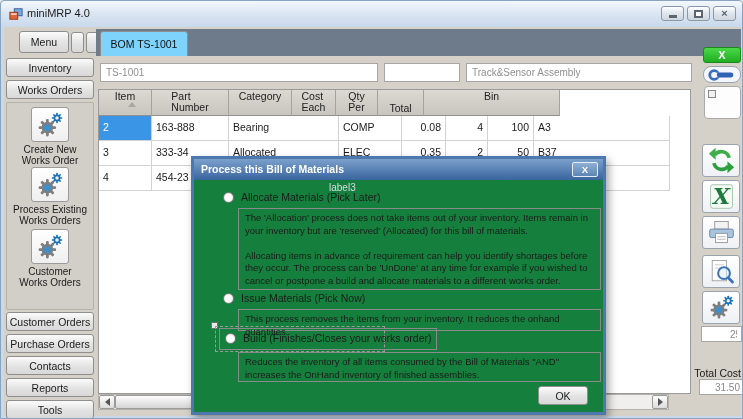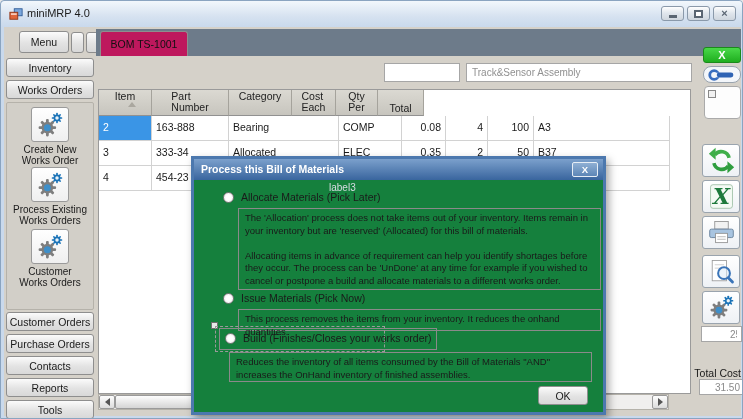--- a/index.html
+++ b/index.html
@@ -17,21 +17,21 @@
   .winbtn { width:23px; height:15px; border:1px solid #8a99aa; border-radius:3px;
     background:linear-gradient(#fefefe,#dfe5ec 50%,#cfd6de); display:flex; align-items:center; justify-content:center; }
   .glyph-min { width:8px; height:3px; background:#5a6572; margin-top:5px; }
   .glyph-max { width:9px; height:8px; border:2px solid #5a6572; background:#fff; }
   .glyph-x { font-size:11px; font-weight:bold; color:#5a6572; line-height:1; }
   
   .client { left:3px; top:26px; width:737px; height:389px; background:#d5d1c9; }
   .btn { border:1px solid #8e8e8e; border-radius:3px; font-size:10.5px; color:#1a1a1a;
     background:linear-gradient(#fbfbfb,#e3e3e3 55%,#d8d8d8); display:flex; align-items:center; justify-content:center; }
   .tabstrip { left:95px; top:28px; width:645px; height:27px; background:#6d7b8a; }
-  .tab-active { left:4px; top:2px; width:88px; height:25px; background:#be185d;
+  .tab-active { left:4px; top:2px; width:88px; height:25px; background:#7dd3fc;
     border:1px solid #8e8e8e; border-bottom:none; border-radius:3px 3px 0 0;
     font-size:10.5px; color:#111; display:flex; align-items:center; justify-content:center; }
   .field { border:1px solid #a6a6a6; background:#fff; font-size:10px; color:#909090;
     padding:0 5px; font-family:"Liberation Sans", sans-serif; }
   
   .sbtn { left:5px; width:88px; height:19px; }
   .toolpanel { left:5px; top:101px; width:88px; height:208px; background:#d2cfc8;
     border:1px solid #b5b2aa; border-radius:2px; }
   .iconbtn { left:30px; width:38px; height:35px; background:linear-gradient(#ffffff,#efefef);
     border:1px solid #9a9a9a; border-radius:3px; display:flex; align-items:center; justify-content:center; }
@@ -202,37 +202,39 @@
   </div>
   <div class="abs iconcap" style="top:265px">Customer
 Works Orders</div>
 
   <div class="abs btn sbtn" style="top:311px">Customer Orders</div>
   <div class="abs btn sbtn" style="top:333px">Purchase Orders</div>
   <div class="abs btn sbtn" style="top:355px">Contacts</div>
   <div class="abs btn sbtn" style="top:377px">Reports</div>
   <div class="abs btn sbtn" style="top:399px">Tools</div>
 
+  <input class="abs field" style="left: 99px; top: 62px; width: 278px; height: 19px;" value="TS-1001">
   <input class="abs field" style="left: 383px; top: 62px; width: 76px; height: 19px;" value="">
   <input class="abs field" style="left: 465px; top: 62px; width: 226px; height: 19px;" value="Track&amp;Sensor Assembly">
 
   <div class="abs grid">
     <div class="grow">
       <div class="hcell" style="width:53px">
         <span>Item</span>
         <span class="sort-asc"></span>
       </div>
       <div class="hcell" style="width:77px">Part
 Number</div>
       <div class="hcell" style="width:63px">Category</div>
       <div class="hcell" style="width:44px">Cost
 Each</div>
       <div class="hcell" style="width:42px">Qty
 Per</div>
       <div class="hcell num" style="width:46px">Total</div>
+      <div class="hcell" style="width:136px">Bin</div>
     </div>
     <div class="grow">
       <div class="cell sel" style="width:53px">2</div>
       <div class="cell" style="width:77px">163-888</div>
       <div class="cell" style="width:110px">Bearing</div>
       <div class="cell" style="width:63px">COMP</div>
       <div class="cell num" style="width:44px">0.08</div>
       <div class="cell num" style="width:42px">4</div>
       <div class="cell num" style="width:46px">100</div>
       <div class="cell" style="width:136px">A3</div>
@@ -321,19 +323,19 @@
 
       <span class="abs radio" style="left:29px;top:113px"></span>
       <div class="abs rlabel" style="left:47px;top:112px">Issue Materials (Pick Now)</div>
       <div class="abs descbox" style="left:44px;top:129px;width:363px;height:22px">This process removes the items from your inventory. It reduces the onhand quantities.</div>
 
       <span class="abs handle" style="left:17px;top:142px"></span>
       <div class="abs dashrect" style="left:21px;top:146px;width:170px;height:26px"></div>
       <div class="abs buildbox" style="left:25px;top:148px;width:218px;height:22px"></div>
       <span class="abs radio" style="left:31px;top:153px"></span>
       <div class="abs rlabel" style="left:49px;top:152px">Build (Finishes/Closes your works order)</div>
-      <div class="abs descbox" style="left:35px;top:172px;width:363px;height:30px">Reduces the inventory of all items consumed by the Bill of Materials "AND" increases the OnHand inventory of finished assemblies.</div>
+      <div class="abs descbox" style="left:44px;top:172px;width:363px;height:30px">Reduces the inventory of all items consumed by the Bill of Materials "AND" increases the OnHand inventory of finished assemblies.</div>
 
       <div class="abs btn okbtn" style="left:344px;top:206px">OK</div>
     </div>
   </div>
 
 </div>
 
 </body></html>

